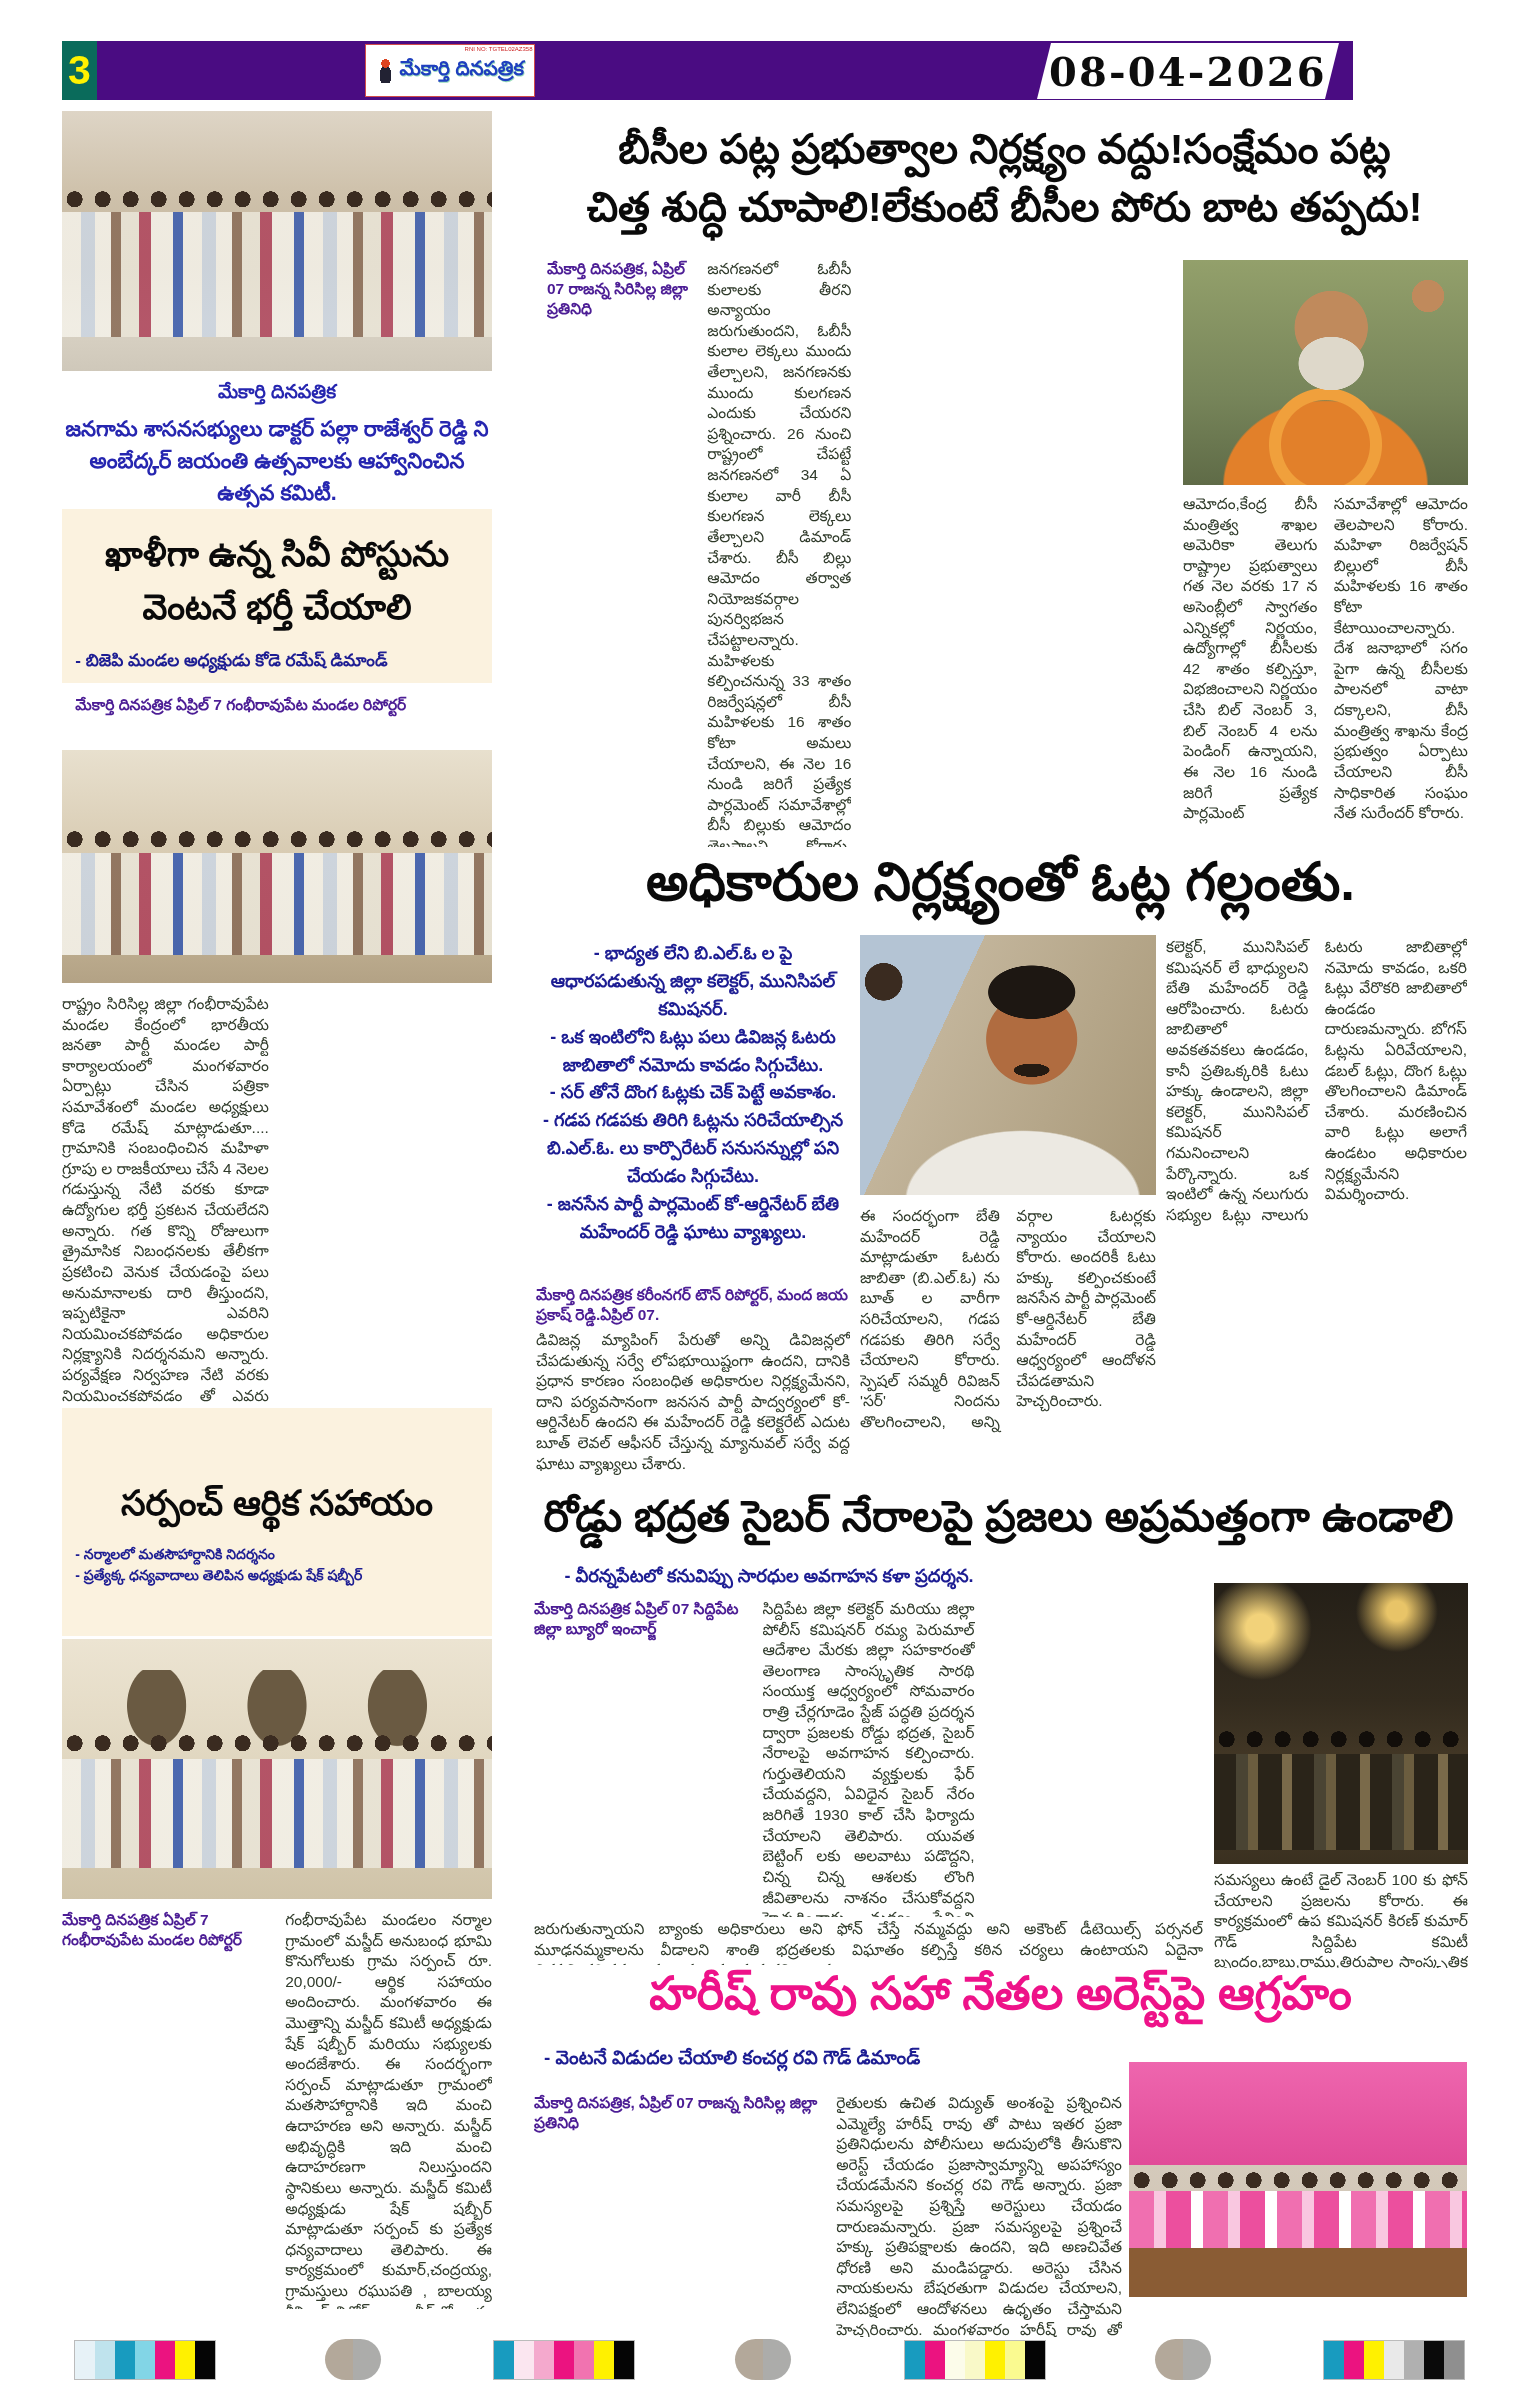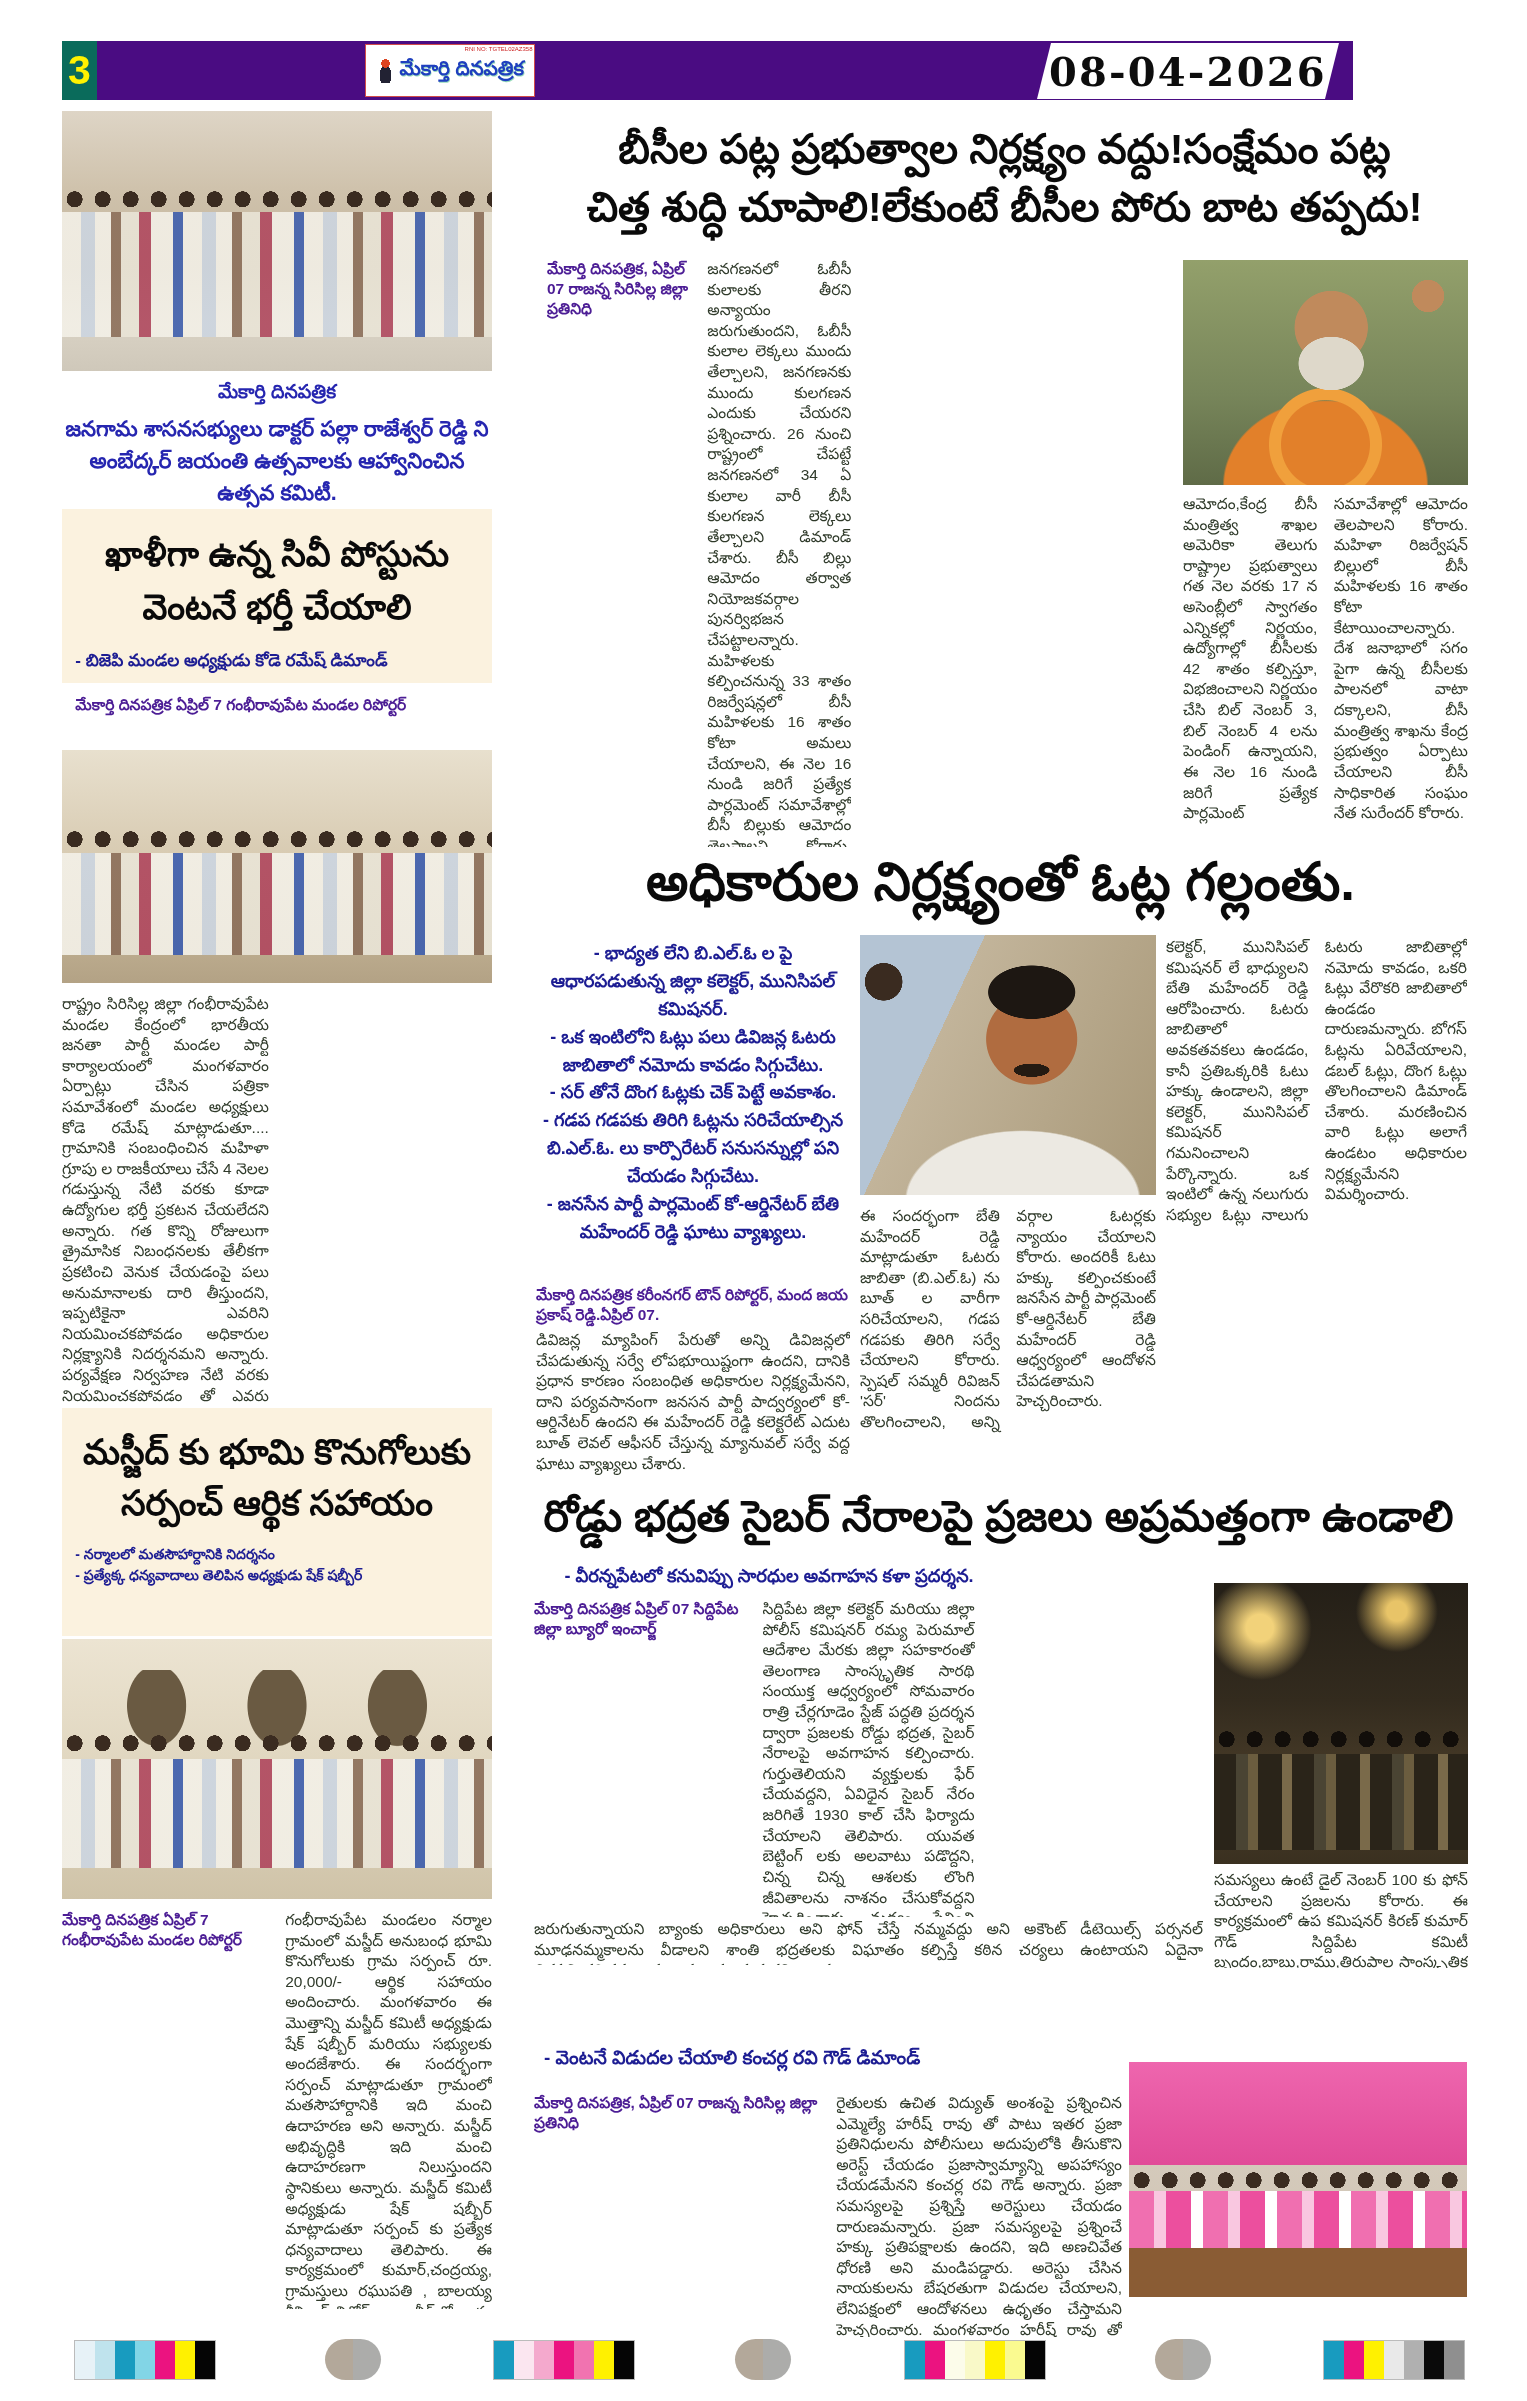--- a/index.html
+++ b/index.html
@@ -123,21 +123,21 @@
   <div class="abs photo photo3" style="left:62px;top:750px;width:430px;height:233px;">
     <div class="ph-layer heads" style="top:34%;height:24px;"></div>
     <div class="ph-layer torsos" style="top:44%;height:44%;opacity:.92;"></div>
   </div>
   <div class="abs cols2" style="left:62px;top:994px;width:430px;height:411px;overflow:hidden;">
     <div class="body-txt">రాష్ట్రం సిరిసిల్ల జిల్లా గంభీరావుపేట మండల కేంద్రంలో భారతీయ జనతా పార్టీ మండల పార్టీ కార్యాలయంలో మంగళవారం ఏర్పాట్లు చేసిన పత్రికా సమావేశంలో మండల అధ్యక్షులు కోడె రమేష్ మాట్లాడుతూ.... గ్రామానికి సంబంధించిన మహిళా గ్రూపు ల రాజకీయాలు చేసే 4 నెలల గడుస్తున్న నేటి వరకు కూడా ఉద్యోగుల భర్తీ ప్రకటన చేయలేదని అన్నారు. గత కొన్ని రోజులుగా త్రైమాసిక నిబంధనలకు తేలీకగా ప్రకటించి వెనుక చేయడంపై పలు అనుమానాలకు దారి తీస్తుందని, ఇప్పటికైనా ఎవరిని నియమించకపోవడం అధికారుల నిర్లక్ష్యానికి నిదర్శనమని అన్నారు. పర్యవేక్షణ నిర్వహణ నేటి వరకు నియమించకపోవడం తో ఎవరు ప్రశ్నించాలో తెలియక మండల ప్రజలు ఇబ్బందులు పడుతున్నారని, సంబంధిత బాధ్యతగల అధికారులు వెంటనే తెలిపాలని డిమాండ్ చేశారు. అధికారులు తమ సొంత లాభాల కోసం పనిచేస్తున్నారని ఆరోపించారు. సివీ నియామకాలపై శ్రద్ధ చూపాలని కోరారు. మహిళల ఆఫీస్ ముట్టడి చేస్తామని హెచ్చరించారు. ఈ కార్యక్రమంలో మండల ప్రధాన కార్యదర్శి మలేష్ యాదవ్ విగ్నేష్ గౌడ్ ఉపాధ్యక్షులు నర్సింలు స్వామి దేవేందర్ యాదవ్ నాయకులు పాల్గొన్నారు</div>
   </div>
 
   <div class="abs cream" style="left:62px;top:1408px;width:430px;height:228px;box-sizing:border-box;padding:19px 13.3px 7.4px;">
     <div class="headline" style="font-size:35px;line-height:1.45;">
-      <span>మస్జీద్ కు భూమి కొనుగోలుకు</span><br>
+      <br>
       <span>సర్పంచ్ ఆర్థిక సహాయం</span>
     </div>
     <div class="navy" style="font-size:14px;font-weight:bold;line-height:1.5;margin-top:15px;">
         <div class="masjid-bullet">- నర్మాలలో మతసౌహార్దానికి నిదర్శనం</div>
         <div class="masjid-bullet">- ప్రత్యేక్క ధన్యవాదాలు తెలిపిన అధ్యక్షుడు షేక్ షబ్బీర్</div>
       </div>
   </div>
   <div class="abs photo photo7" style="left:62px;top:1639px;width:430px;height:260px;">
     <div class="ph-layer" style="top:12%;height:34%;background:
         radial-gradient(ellipse 30px 41px at 22% 40%, #6a5a42 97%, transparent),
@@ -173,20 +173,21 @@
     <div class="dateline">మేకార్తి దినపత్రిక ఏప్రిల్ 07 సిద్దిపేట జిల్లా బ్యూరో ఇంచార్జ్</div>
     <div class="body-txt">సిద్దిపేట జిల్లా కలెక్టర్ మరియు జిల్లా పోలీస్ కమిషనర్ రమ్య పెరుమాల్ ఆదేశాల మేరకు జిల్లా సహకారంతో తెలంగాణ సాంస్కృతిక సారథి సంయుక్త ఆధ్వర్యంలో సోమవారం రాత్రి చేర్లగూడెం స్టేజ్ పద్ధతి ప్రదర్శన ద్వారా ప్రజలకు రోడ్డు భద్రత, సైబర్ నేరాలపై అవగాహన కల్పించారు. గుర్తుతెలియని వ్యక్తులకు ఫేర్ చేయవద్దని, ఏవిధైన సైబర్ నేరం జరిగితే 1930 కాల్ చేసి ఫిర్యాదు చేయాలని తెలిపారు. యువత బెట్టింగ్ లకు అలవాటు పడొద్దని, చిన్న చిన్న ఆశలకు లొంగి జీవితాలను నాశనం చేసుకోవద్దని హెచ్చరించారు. మద్యం సేవించి వాహనాలు నడపవద్దని, హెల్మెట్ ధరించాలని, ట్రాఫిక్ నిబంధనలు పాటించాలని సూచించారు. మూఢనమ్మకాలను వీడాలని శాంతి భద్రతలకు విఘాతం కల్పిస్తే కఠిన చర్యలు ఉంటాయని తెలిపారు. ఈ కార్యక్రమంలో సాంస్కృతిక సారథి కవి నాయకులు కుమార్ రత్నం, వసంత, కమలమ్మ, విగ్నేశ్, శ్రీనివాస్, ఎల్లి, నిర్మల, తండ సభ్యులు, బిక్షపతి, తదితరులు ప్రజలకు అవగాహన కల్పించారు.</div>
   </div>
   <div class="abs photo photo5" style="left:1214px;top:1583px;width:254px;height:281px;">
     <div class="ph-layer heads" style="top:52%;height:24px;"></div>
     <div class="ph-layer torsos" style="top:61%;height:34%;"></div>
   </div>
   <div class="abs body-txt" style="left:1214px;top:1870px;width:254px;height:98px;">సమస్యలు ఉంటే డైల్ నెంబర్ 100 కు ఫోన్ చేయాలని ప్రజలను కోరారు. ఈ కార్యక్రమంలో ఉప కమిషనర్ కిరణ్ కుమార్ గౌడ్ సిద్దిపేట కమిటీ బృందం,బాబు,రాము,తిరుపాల సాంస్కృతిక సారథి కవి నాయకులు పాల్గొన్నారు.</div>
   <div class="abs body-txt" style="left:534px;top:1919px;width:669px;height:46px;">జరుగుతున్నాయని బ్యాంకు అధికారులు అని ఫోన్ చేస్తే నమ్మవద్దు అని అకౌంట్ డీటెయిల్స్ పర్సనల్ మూఢనమ్మకాలను వీడాలని శాంతి భద్రతలకు విఘాతం కల్పిస్తే కఠిన చర్యలు ఉంటాయని ఏదైనా బిక్షపతి,తదితరులు ప్రజలకు అవగాహన కల్పించారు.</div>
 
+  <div class="abs headline" style="left:534px;top:1966px;width:933px;font-size:46px;color:#EE1289;">హరీష్ రావు సహా నేతల అరెస్ట్‌పై ఆగ్రహం</div>
   <div class="abs navy" style="left:544px;top:2047px;width:665px;font-size:19px;font-weight:bold;">- వెంటనే విడుదల చేయాలి కంచర్ల రవి గౌడ్ డిమాండ్</div>
   <div class="abs cols2" style="left:534px;top:2093px;width:588px;height:244px;overflow:hidden;">
     <div class="dateline">మేకార్తి దినపత్రిక, ఏప్రిల్ 07 రాజన్న సిరిసిల్ల జిల్లా ప్రతినిధి</div>
     <div class="body-txt">రైతులకు ఉచిత విద్యుత్ అంశంపై ప్రశ్నించిన ఎమ్మెల్యే హరీష్ రావు తో పాటు ఇతర ప్రజా ప్రతినిధులను పోలీసులు అదుపులోకి తీసుకొని అరెస్ట్ చేయడం ప్రజాస్వామ్యాన్ని అపహాస్యం చేయడమేనని కంచర్ల రవి గౌడ్ అన్నారు. ప్రజా సమస్యలపై ప్రశ్నిస్తే అరెస్టులు చేయడం దారుణమన్నారు. ప్రజా సమస్యలపై ప్రశ్నించే హక్కు ప్రతిపక్షాలకు ఉందని, ఇది అణచివేత ధోరణి అని మండిపడ్డారు. అరెస్టు చేసిన నాయకులను బేషరతుగా విడుదల చేయాలని, లేనిపక్షంలో ఆందోళనలు ఉధృతం చేస్తామని హెచ్చరించారు. మంగళవారం హరీష్ రావు తో పాటు అరెస్ట్ చేసిన ఇతర నాయకులను విడుదల చేయాలని రాష్ట్ర ప్రభుత్వాన్ని కంచర్ల రవి గౌడ్ డిమాండ్ చేశారు. ఈ కార్యక్రమంలో నాయకులు తెలిపి శ్రీనివాస్ శేఖర్ గౌడ్ ఎంపి మరియు ఇతర నాయకులు పాల్గొన్నారు.</div>
   </div>
   <div class="abs photo photo6" style="left:1129px;top:2062px;width:338px;height:235px;">
     <div class="ph-layer heads" style="top:46%;height:24px;"></div>
     <div class="ph-layer torsos" style="top:55%;height:24%;"></div>
   </div>
 

